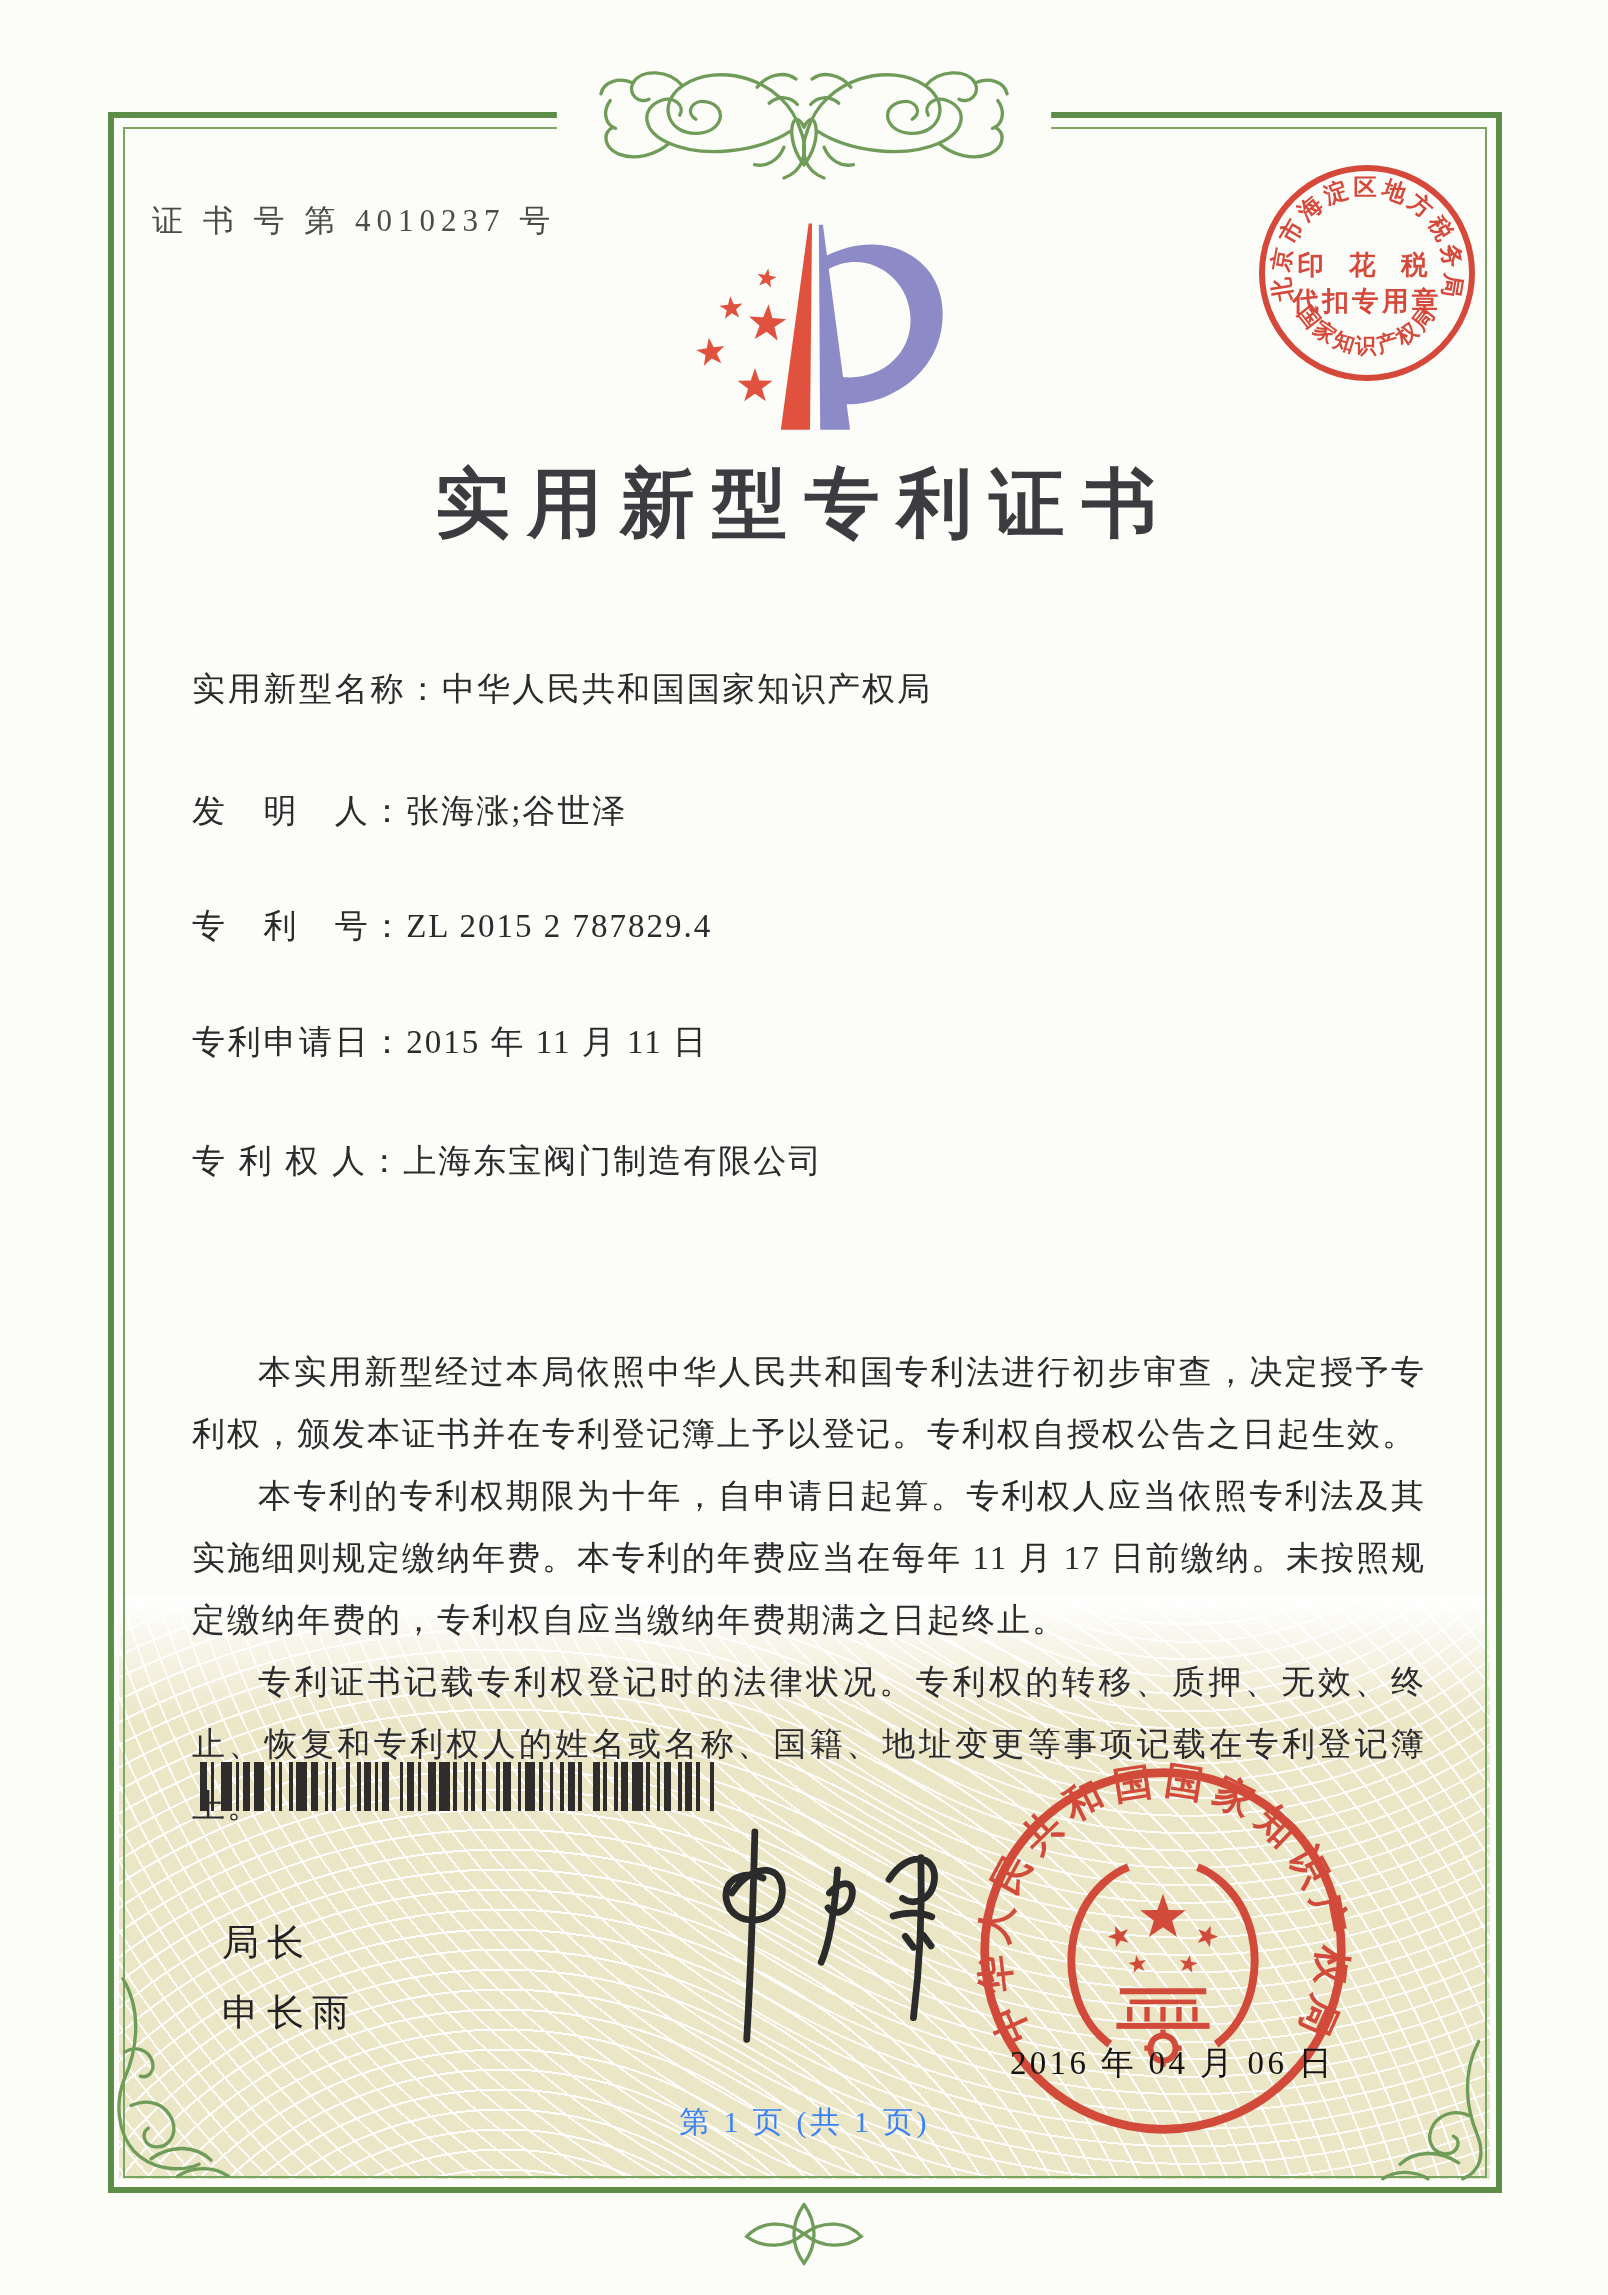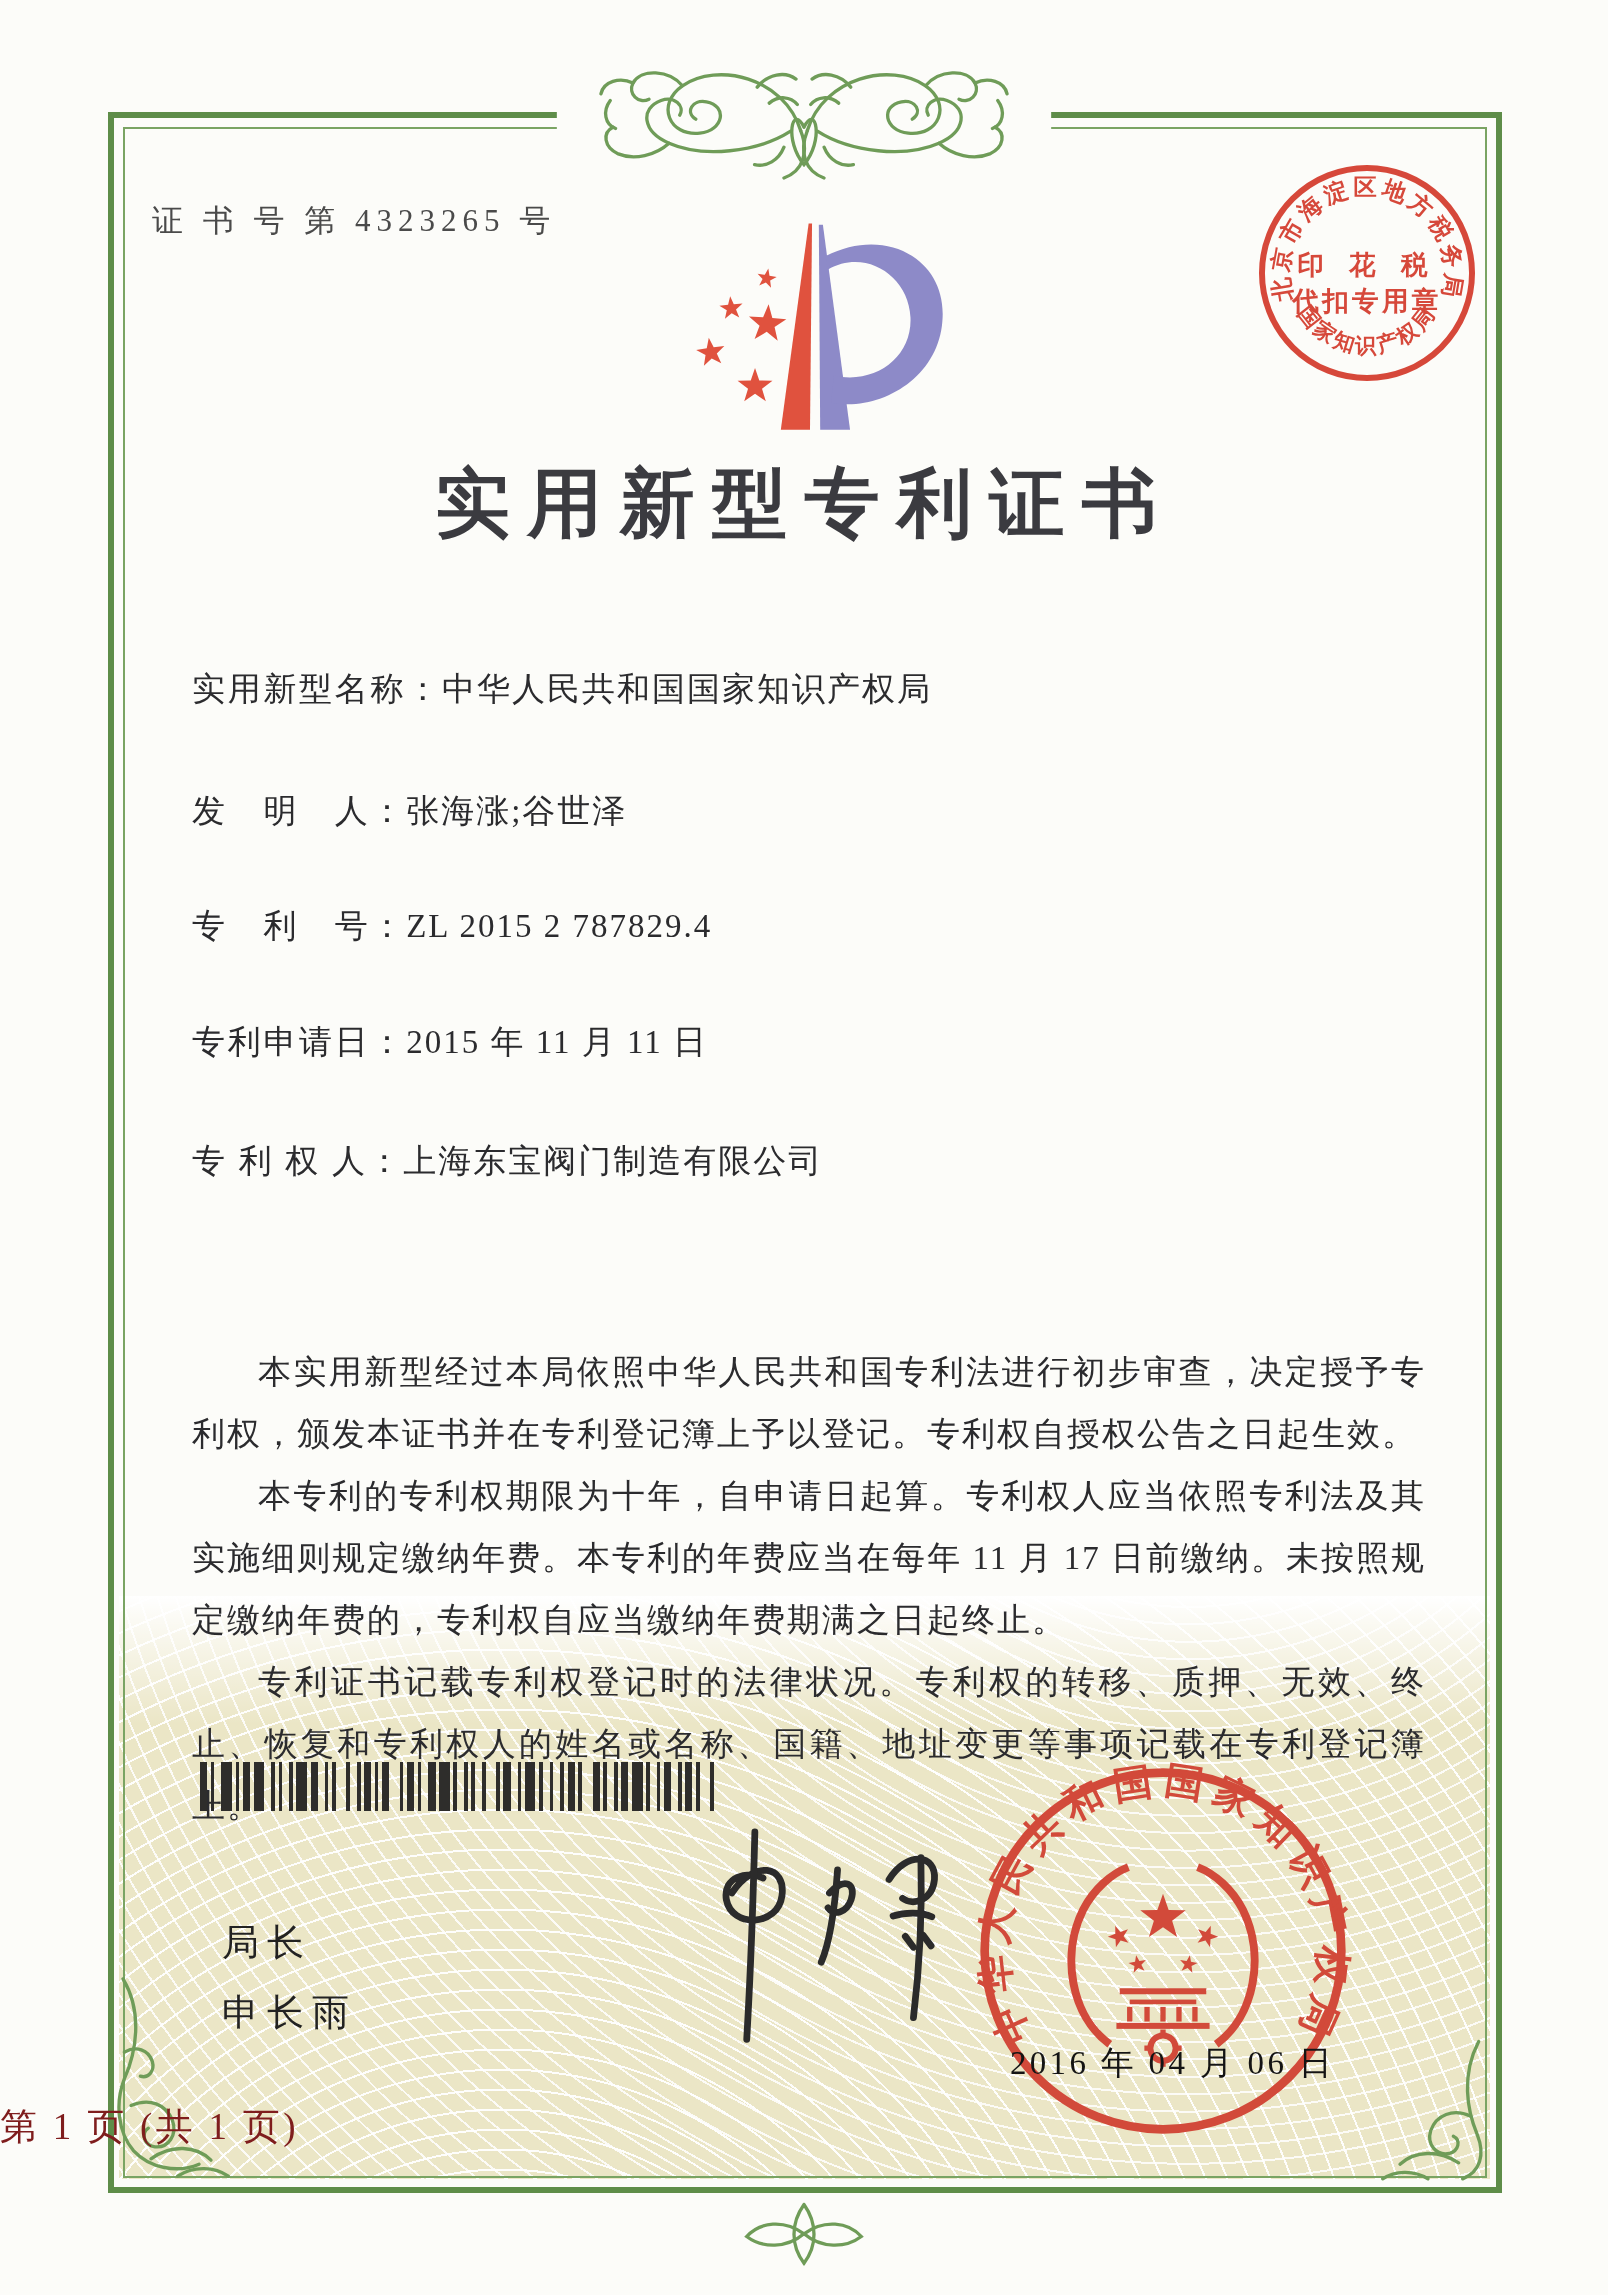--- a/index.html
+++ b/index.html
@@ -43,21 +43,21 @@
   .field{left:192px;font-size:33px;letter-spacing:2px;color:#2b2b2e;white-space:nowrap;}
   .field .lab{letter-spacing:2.7px;}
   .body-text{
     left:192px;width:1234px;top:1341px;
     font-size:33px;line-height:62px;letter-spacing:2px;text-align:justify;color:#2b2b2e;
   }
   .body-text p{margin:0;text-indent:2em;}
   .director-title{left:222px;top:1918px;font-size:37px;letter-spacing:8px;color:#222;}
   .director-name{left:222px;top:1988px;font-size:37px;letter-spacing:8px;color:#222;}
   .issue-date{left:1010px;top:2041px;font-size:33px;letter-spacing:3.3px;color:#141414;}
-  .page-footer{left:0;right:0;top:2102px;text-align:left;font-size:37px;letter-spacing:3.3px;color:#7f1d1d;}
+  .page-footer{left:0;right:0;top:2102px;text-align:center;font-size:30px;letter-spacing:3.3px;color:#3b82f6;}
 
   
   .barcode{left:200px;top:1762px;width:516px;height:49px;font-size:0;}
   .barcode i{display:inline-block;height:100%;}
 
   svg{display:block;}
   .seal-arc-text{font-family:"Liberation Serif","DejaVu Serif",serif;font-weight:bold;}
 </style>
 </head>
 <body>
@@ -105,21 +105,21 @@
   </svg>
 
   <svg class="abs" style="left:740px;top:2199px;" width="128" height="75" viewBox="0 0 192 112">
     <g fill="none" stroke="#6f9c58" stroke-width="5" stroke-linecap="round">
       <path d="M96,8 C76,36 76,70 96,96 C116,70 116,36 96,8"></path>
       <path d="M96,52 C66,30 30,34 10,56 C34,74 70,74 96,52"></path>
       <path d="M96,52 C126,30 162,34 182,56 C158,74 122,74 96,52"></path>
     </g>
   </svg>
 
-  <div class="abs cert-number">证 书 号 第 4323265 号</div>
+  <div class="abs cert-number">证 书 号 第 4010237 号</div>
 
   <svg class="abs" style="left:640px;top:214px;" width="321" height="224" viewBox="0 0 470 330">
     <g>
       <polygon points="247,14 252,14 249,318 206,318" fill="#e0523e"></polygon>
       <polygon points="262,16 268,16 308,318 264,318" fill="#8d8ac8"></polygon>
       <path d="M272,62 C362,16 452,68 444,158 C438,242 352,292 280,278 L284,238 C346,252 400,210 397,152 C394,90 330,50 275,82 Z" fill="#8d8ac8"></path>
     </g>
     <g fill="#e0523e">
       <polygon points="187.6,80.2 189.3,90.8 199.9,92.9 190.3,97.8 191.6,108.5 184.0,100.9 174.2,105.4 179.1,95.8 171.8,88.0 182.4,89.6"></polygon>
       <polygon points="131.4,121.1 136.7,132.8 149.6,132.0 140.0,140.6 144.8,152.6 133.6,146.2 123.7,154.4 126.4,141.8 115.5,135.0 128.3,133.6"></polygon>

